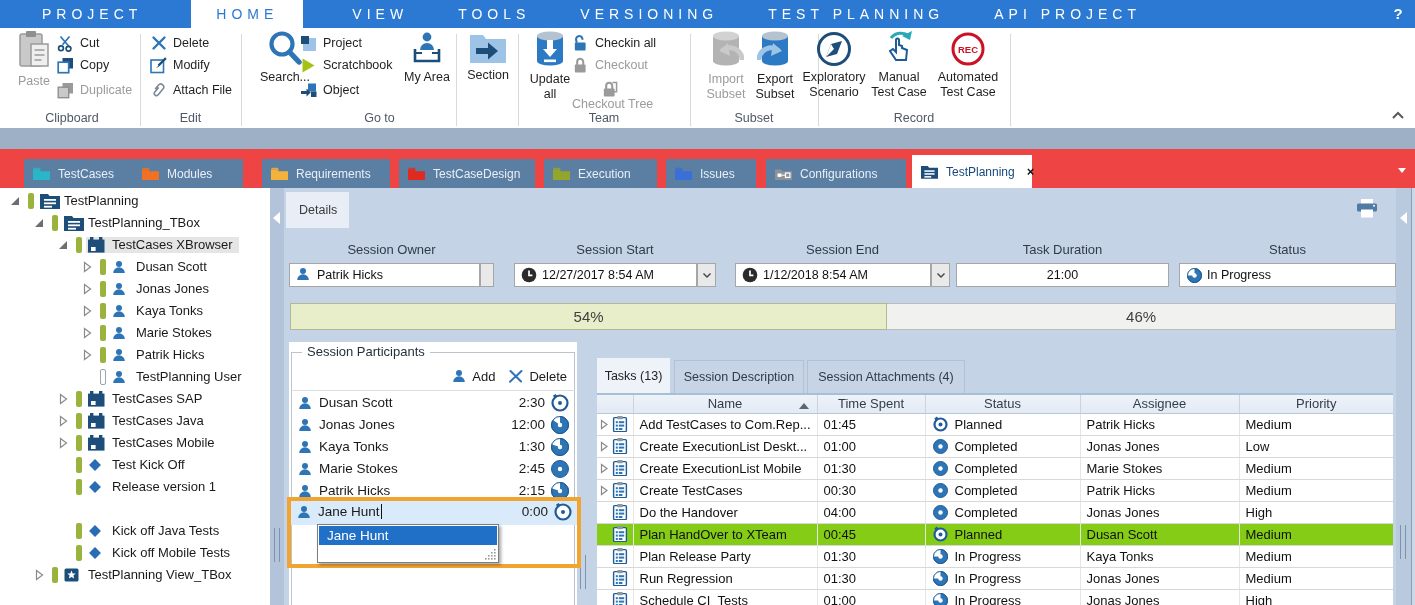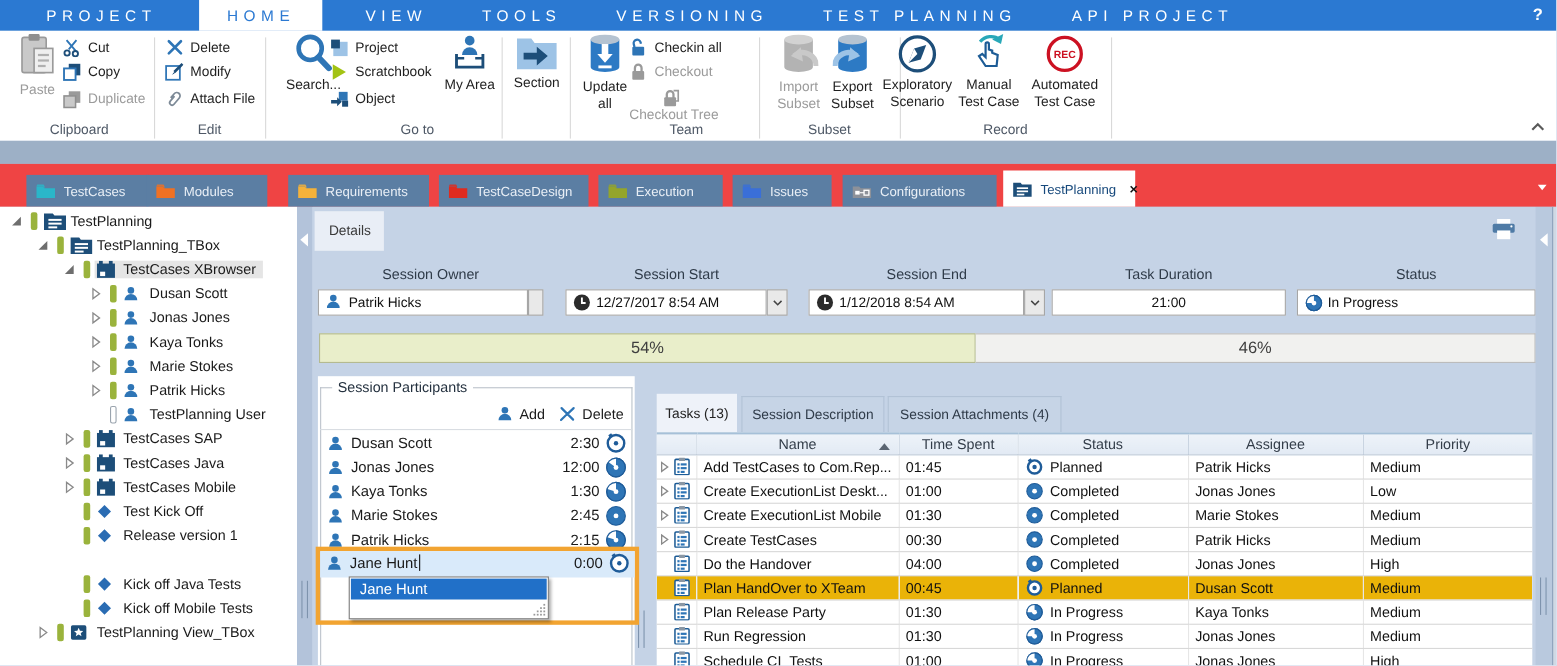--- a/index.html
+++ b/index.html
@@ -3,21 +3,21 @@
 <meta charset="utf-8">
 <style>
   * { margin:0; padding:0; box-sizing:border-box; }
   html,body { width:1415px; height:605px; overflow:hidden; }
   body { font-family:"Liberation Sans", sans-serif; font-size:13px; color:#1a1a1a; }
   #app { position:relative; width:1415px; height:605px; background:#c5d3e6; overflow:hidden; }
 
   
   .menubar { position:absolute; left:0; top:0; width:1415px; height:28px; background:#2b79d2; display:flex; align-items:stretch; padding-left:17px; }
   .menu-item { color:#ffffff; font-size:14px; letter-spacing:5px; padding:0 25px; display:flex; align-items:center; cursor:default; }
-  .menu-item.active { margin:0 14px; }
+  .menu-item.active { margin:0 24px; }
   .menu-item.active { background:#ffffff; color:#2b79d2; }
   .menu-help { position:absolute; right:6px; top:3px; width:22px; height:22px; color:#ffffff; font-size:15px; font-weight:bold; text-align:center; line-height:22px; }
 
   
   .ribbon { position:absolute; left:0; top:28px; width:1415px; height:100px; background:#ffffff; }
   .rsep { position:absolute; top:6px; width:1px; height:92px; background:#d9d9d9; }
   .rgroup-label { position:absolute; top:83px; height:16px; font-size:12.5px; color:#4e5866; text-align:center; }
   .rlarge { position:absolute; top:2px; display:flex; flex-direction:column; align-items:center; }
   .rlarge .rlabel { font-size:12.5px; color:#1f1f1f; text-align:center; line-height:15px; margin-top:2px; white-space:pre-line; }
   .rlarge.disabled .rlabel { color:#9b9b9b; }
@@ -98,21 +98,21 @@
   .tasks { position:absolute; left:313px; top:170px; width:796px; height:247px; }
   .ttab { position:absolute; top:2px; height:33px; background:#c6d4e6; border:1px solid #b2c2d6; border-bottom:none; color:#2f3b49; font-size:12.5px; display:flex; align-items:center; justify-content:center; }
   .ttab.active { top:0; height:35px; background:#eef2f9; border:none; color:#222222; }
   .ttable { position:absolute; left:0; top:35px; width:796px; background:#ffffff; }
   table { border-collapse:collapse; table-layout:fixed; width:796px; }
   th { height:19px; background:linear-gradient(#eef3f9,#e2eaf4); border-top:2px solid #a6c0d8; border-bottom:1px solid #b9c7d6; border-right:1px solid #c9d4e1; font-weight:normal; font-size:13px; color:#333d49; position:relative; }
   th:last-child { border-right:none; }
   td { height:20px; border-bottom:1px solid #d8d8d8; border-right:1px solid #e6e6e6; font-size:13px; color:#111111; white-space:nowrap; overflow:hidden; padding:0 0 0 6px; }
   td:last-child { border-right:none; }
   td.cicon { padding:0; }
-  tr.selected td { background:#eab308; }
+  tr.selected td { background:#84cc16; }
   .sort-arrow { position:absolute; right:8px; top:8px; width:0; height:0; border-left:5px solid transparent; border-right:5px solid transparent; border-bottom:6px solid #5a6572; }
   .cell-ico { display:flex; align-items:center; height:21px; }
   .row-exp { width:15px; flex:none; display:flex; justify-content:center; }
   .status-cell { display:flex; align-items:center; gap:6px; height:21px; }
 
   svg { display:block; }
 </style>
 </head>
 <body>
 
@@ -262,21 +262,21 @@
       </div>
       <div class="rlarge" style="left: 462px; width: 52px;">
         <div class="ricon-large">
           <svg width="40" height="36" viewBox="0 0 40 36">
             <path d="M2 5 L15 5 L18 9 L38 9 L38 33 L2 33 Z" fill="#9dc3e6"></path>
             <path d="M8 18 L20 18 L20 12.5 L30 21 L20 29.5 L20 24 L8 24 Z" fill="#1d4e79"></path>
           </svg>
         </div>
         <div class="rlabel">Section</div>
       </div>
-      <div class="rgroup-label" style="left: 518px; width: 172px; margin-left: 20px;">Team</div>
+      <div class="rgroup-label" style="left: 518px; width: 172px;">Team</div>
       <div class="rlarge" style="left: 524px; width: 52px;">
         <div class="ricon-large">
           <svg width="36" height="40" viewBox="0 0 36 40">
             <path d="M5 6 L5 31 A13 4.5 0 0 0 31 31 L31 6 Z" fill="#2d7ac4"></path>
             <ellipse cx="18" cy="6" rx="13" ry="4.5" fill="#b5c3d1"></ellipse>
             <rect x="15" y="10" width="6" height="10" fill="#ffffff"></rect>
             <path d="M11 19 L25 19 L18 27 Z" fill="#ffffff"></path>
             <rect x="12" y="29.5" width="12" height="2.6" fill="#ffffff"></rect>
           </svg>
         </div>

